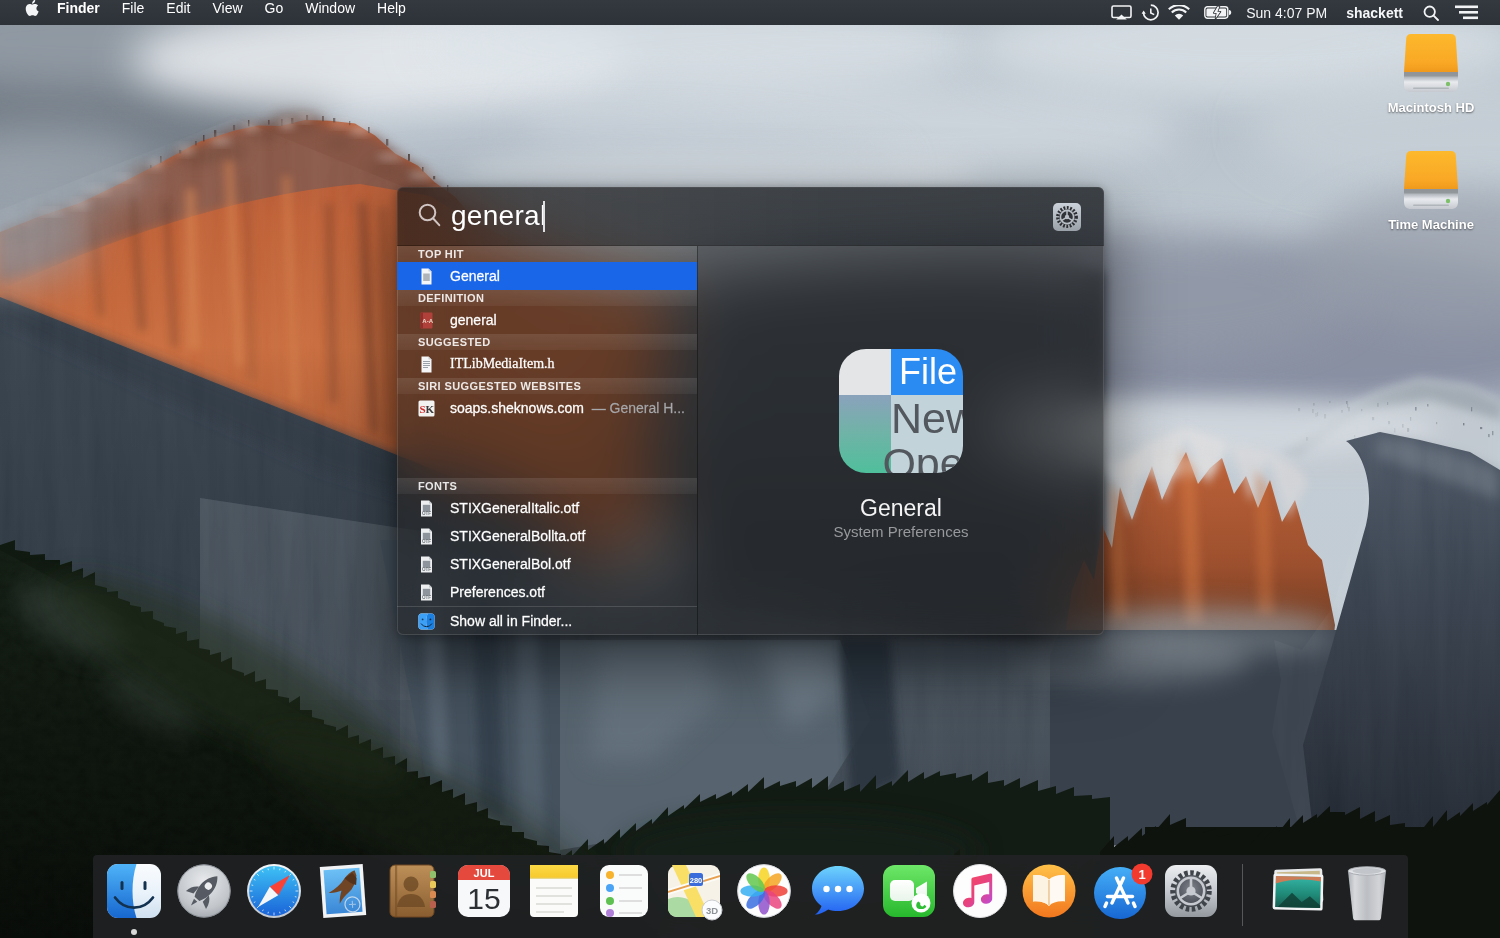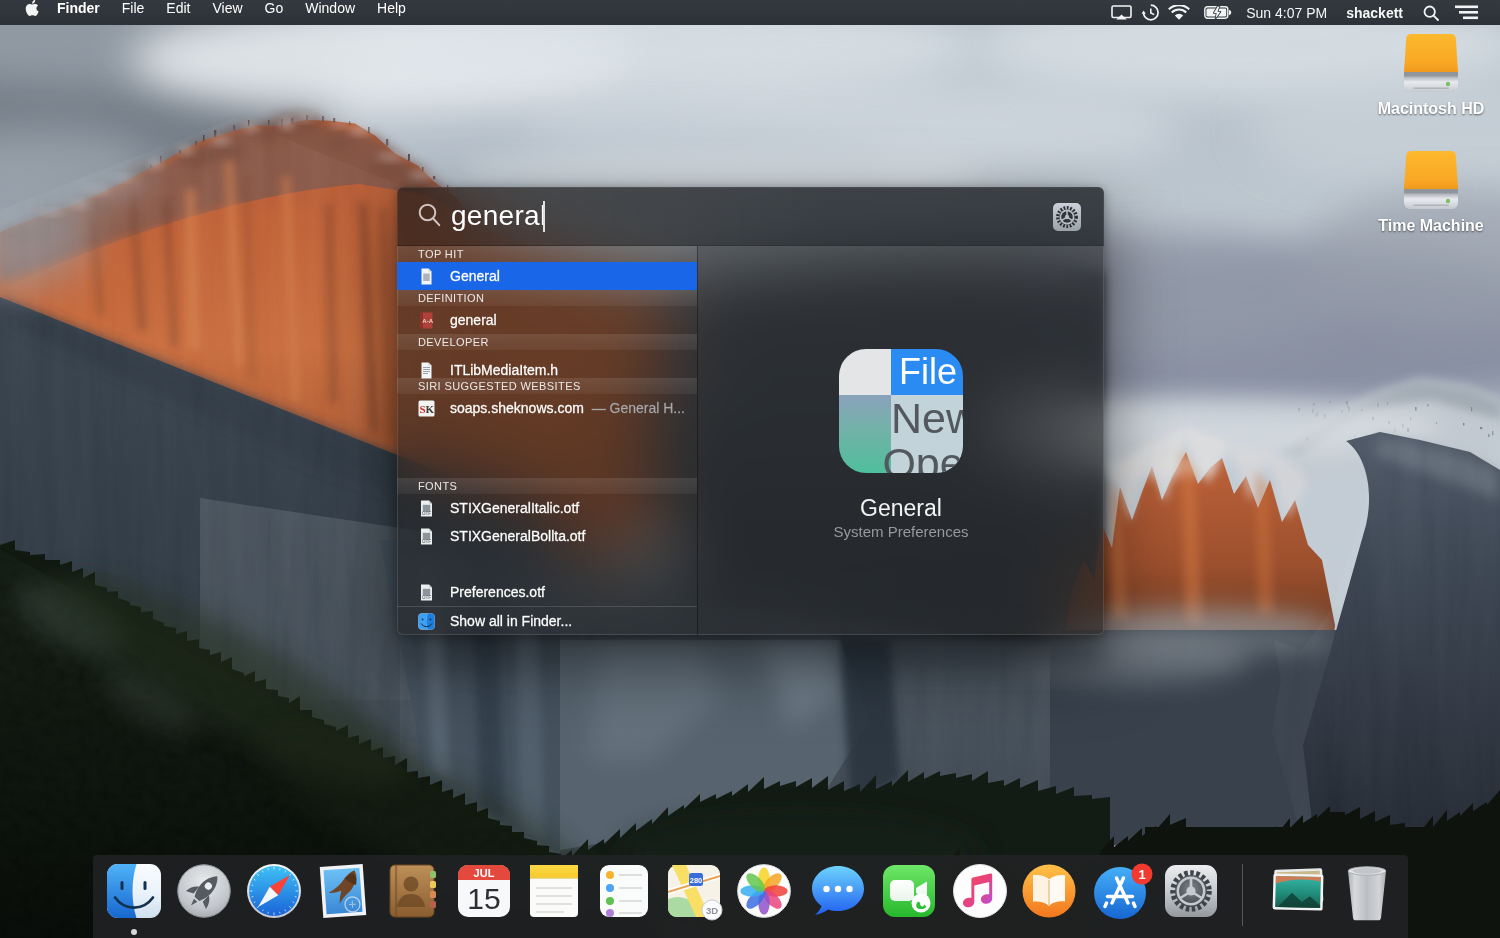--- a/index.html
+++ b/index.html
@@ -8,37 +8,37 @@
   #wall { position:absolute; left:0; top:0; }
   
   #menubar { position:absolute; left:0; top:0; width:1500px; height:25px;
     background:linear-gradient(#34393f,#2d3238); color:#fff; font-size:14px;
     display:flex; align-items:flex-start; z-index:50; }
   #menubar .mi { margin:0 11px; }
   #menubar .b { font-weight:700; }
   #mright { position:absolute; right:0; top:0; height:25px; display:flex; align-items:center; }
   
   .dicon { position:absolute; width:120px; text-align:center; z-index:10; }
-  .dicon .lbl { color:#fff; font-size:16px; font-weight:700; margin-top:3px;
+  .dicon .lbl { color:#fff; font-size:13px; font-weight:700; margin-top:3px;
     text-shadow:0 1px 2px rgba(0,0,0,.55); }
   
   #spot { position:absolute; left:397px; top:187px; width:707px; height:448px;
     border-radius:6px; overflow:hidden; z-index:40;
     background:rgba(27,26,26,0.57);
     -webkit-backdrop-filter:blur(32px) saturate(110%);
     backdrop-filter:blur(32px) saturate(110%);
     box-shadow:0 25px 70px rgba(0,0,0,.55), 0 2px 12px rgba(0,0,0,.35), inset 0 0 0 1px rgba(255,255,255,.12); }
   #spotsearch { position:absolute; left:0; top:0; width:707px; height:58px; background:linear-gradient(90deg, rgba(30,23,21,.33), rgba(20,25,31,.48) 60%); }
   #spotquery { position:absolute; left:54px; top:13px; color:#ffffff; font-size:28px; letter-spacing:.3px; }
   #spotcaret { position:absolute; left:146px; top:14px; width:2px; height:31px; background:#dfe0e2; }
   #searchdiv { position:absolute; left:0; top:58px; width:707px; height:1px; background:rgba(0,0,0,.42); }
   #listcol { position:absolute; left:0; top:59px; width:300px; height:389px; font-size:14px; }
   #rightpane { position:absolute; left:301px; top:59px; width:406px; height:389px; }
   #vdiv { position:absolute; left:300px; top:59px; width:1px; height:389px; background:rgba(0,0,0,.35); }
-  .shead { height:16px; line-height:16px; padding-left:21px; font-size:11px; font-weight:400;
+  .shead { height:16px; line-height:16px; padding-left:21px; font-size:11px; font-weight:700;
     color:rgba(255,255,255,.88); letter-spacing:.4px;
     background:linear-gradient(rgba(255,255,255,.10),rgba(255,255,255,.05)); }
   .srow { height:27px; display:flex; align-items:center; color:#ffffff; position:relative; }
   .srow .ric { position:absolute; left:21px; width:17px; height:17px; }
   .srow .rtxt { position:absolute; left:53px; white-space:nowrap; -webkit-text-stroke:0.35px rgba(255,255,255,.75); }
   .srow .gray { color:#a7a8ab; -webkit-text-stroke:0.3px rgba(167,168,171,.6); }
   .sel { background:#1a66e8; }
   #showdiv { width:300px; height:1px; background:rgba(255,255,255,.14); }
   
   #dock { position:absolute; left:93px; top:855px; width:1315px; height:83px;
@@ -461,22 +461,22 @@
         </div>
     <div class="shead" style="position:absolute;top:44px;width:300px;">DEFINITION</div>
     <div class="srow" style="position:absolute;top:60px;width:300px;height:28px;">
           <svg class="ric" viewBox="0 0 17 17">
             <path d="M2.5,1.5 C2.5,0.9 3,0.5 3.6,0.5 L13.4,0.5 C14.3,0.5 14.5,1 14.5,1.8 L14.5,15.2 C14.5,16 14.3,16.5 13.4,16.5 L3.6,16.5 C3,16.5 2.5,16.1 2.5,15.5 Z" fill="#b0413a"></path>
             <path d="M2.5,1.5 C2.5,0.9 3,0.5 3.6,0.5 L5,0.5 L5,16.5 L3.6,16.5 C3,16.5 2.5,16.1 2.5,15.5 Z" fill="#8f2f2b"></path>
             <text x="9.7" y="10.5" font-size="6" font-weight="bold" fill="#e9d9c8" text-anchor="middle" font-family="Liberation Sans">A-A</text>
           </svg>
           <span class="rtxt">general</span>
         </div>
-    <div class="shead" style="position:absolute;top:88px;width:300px;">DEVELOPER</div>
-    <div class="srow" style="position:absolute;top:110px;width:300px;height:28px;">
+    <div class="shead" style="position:absolute;top:88px;width:300px;">SUGGESTED</div>
+    <div class="srow" style="position:absolute;top:104px;width:300px;height:28px;font-family:Liberation Serif, serif;">
           <svg class="ric" viewBox="0 0 17 17">
             <path d="M3.5,0.5 L10.5,0.5 L13.5,3.5 L13.5,16.5 L3.5,16.5 Z" fill="#f5f6f7"></path>
             <path d="M10.5,0.5 L13.5,3.5 L10.5,3.5 Z" fill="#c9cdd2"></path>
             <g fill="#9aa1a8">
               <rect x="5" y="5" width="7" height="1"></rect>
               <rect x="5" y="7" width="7" height="1"></rect>
               <rect x="5" y="9" width="7" height="1"></rect>
               <rect x="5" y="11" width="5" height="1"></rect>
             </g>
           </svg>
@@ -502,20 +502,29 @@
           <span class="rtxt">STIXGeneralItalic.otf</span>
         </div>
     <div class="srow" style="position:absolute;top:276px;width:300px;height:28px;">
           <svg class="ric" viewBox="0 0 17 17">
             <path d="M3,0.5 L11,0.5 L14,3.5 L14,16.5 L3,16.5 Z" fill="#eceeef"></path>
             <path d="M11,0.5 L14,3.5 L11,3.5 Z" fill="#c4c8cd"></path>
             <rect x="4.8" y="4.8" width="7.4" height="6.8" fill="#8d949b"></rect>
             <text x="8.5" y="15.4" font-size="4.6" font-weight="bold" fill="#6c737a" text-anchor="middle" font-family="Liberation Sans">OTF</text>
           </svg>
           <span class="rtxt">STIXGeneralBollta.otf</span>
+        </div>
+    <div class="srow" style="position:absolute;top:304px;width:300px;height:28px;">
+          <svg class="ric" viewBox="0 0 17 17">
+            <path d="M3,0.5 L11,0.5 L14,3.5 L14,16.5 L3,16.5 Z" fill="#eceeef"></path>
+            <path d="M11,0.5 L14,3.5 L11,3.5 Z" fill="#c4c8cd"></path>
+            <rect x="4.8" y="4.8" width="7.4" height="6.8" fill="#8d949b"></rect>
+            <text x="8.5" y="15.4" font-size="4.6" font-weight="bold" fill="#6c737a" text-anchor="middle" font-family="Liberation Sans">OTF</text>
+          </svg>
+          <span class="rtxt">STIXGeneralBol.otf</span>
         </div>
     <div class="srow" style="position:absolute;top:332px;width:300px;height:28px;">
           <svg class="ric" viewBox="0 0 17 17">
             <path d="M3,0.5 L11,0.5 L14,3.5 L14,16.5 L3,16.5 Z" fill="#eceeef"></path>
             <path d="M11,0.5 L14,3.5 L11,3.5 Z" fill="#c4c8cd"></path>
             <rect x="4.8" y="4.8" width="7.4" height="6.8" fill="#8d949b"></rect>
             <text x="8.5" y="15.4" font-size="4.6" font-weight="bold" fill="#6c737a" text-anchor="middle" font-family="Liberation Sans">OTF</text>
           </svg>
           <span class="rtxt">Preferences.otf</span>
         </div>

